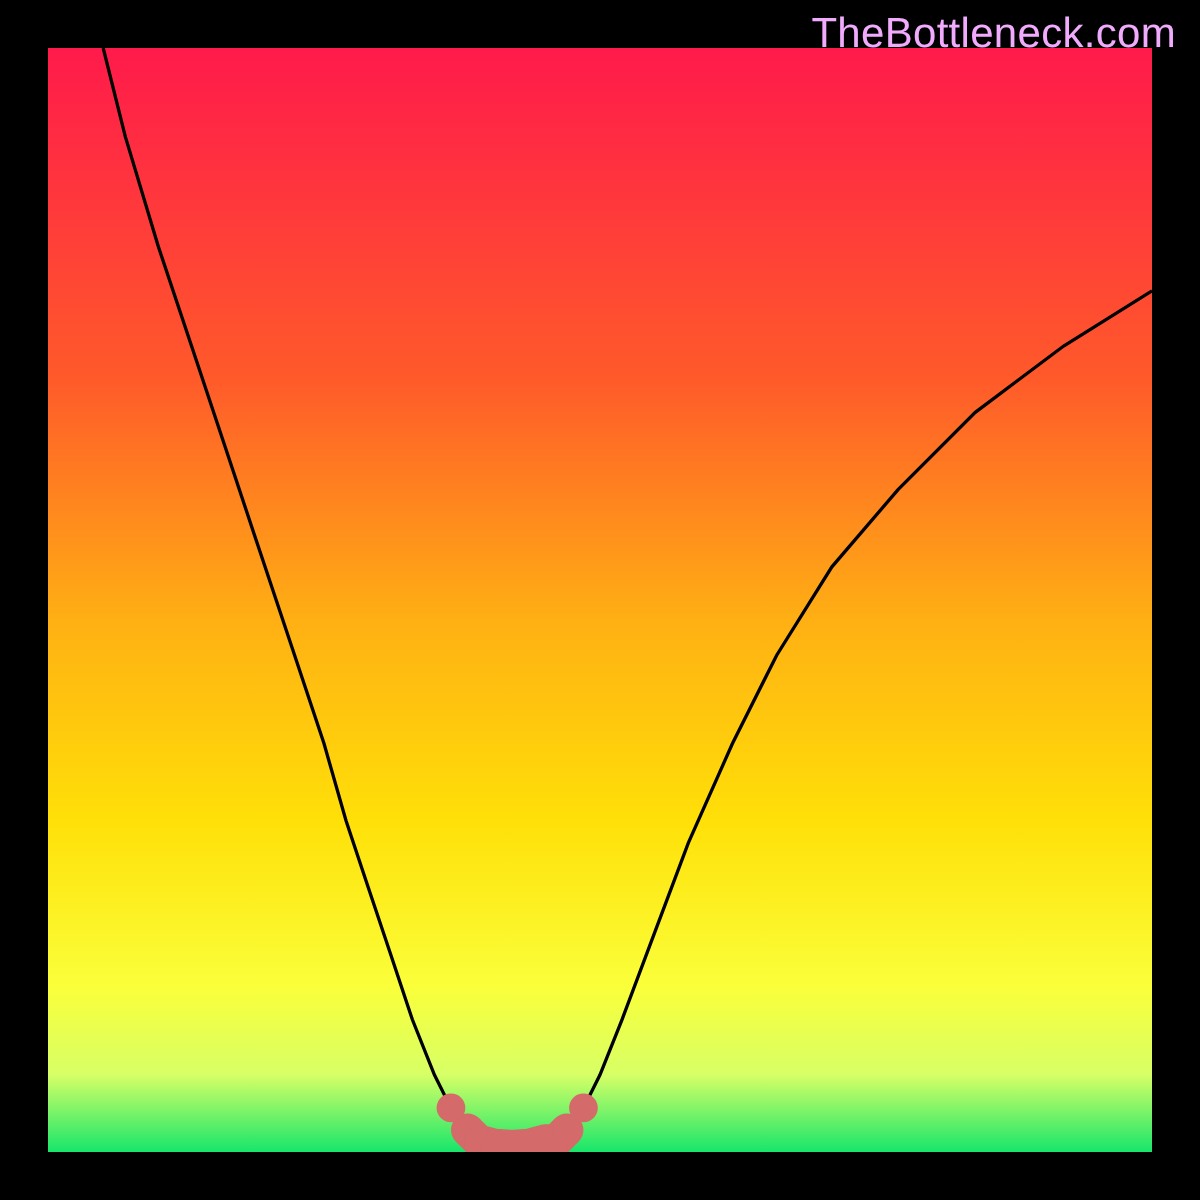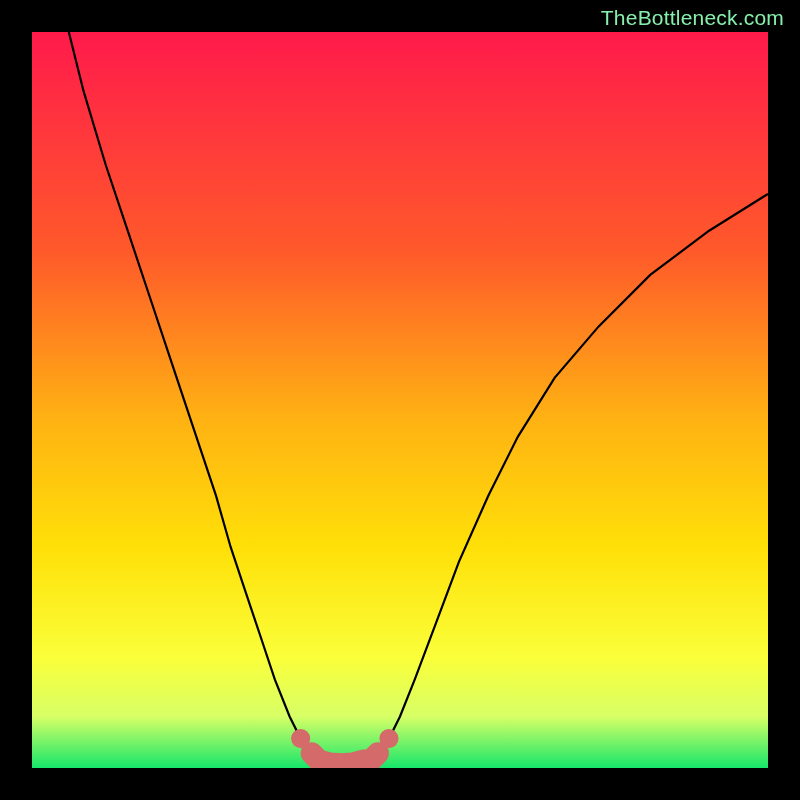--- a/index.html
+++ b/index.html
@@ -1,18 +1,18 @@
 <!DOCTYPE html>
 <html><head>
 <meta charset="utf-8">
 <style>
   html,body{margin:0;padding:0;width:800px;height:800px;overflow:hidden;background:#000;font-family:Arial,Helvetica,sans-serif}
   #stage{position:relative;width:800px;height:800px;background:#000}
   #plot{position:absolute;left:32px;top:32px;width:736px;height:736px}
-  #watermark{position:absolute;right:16px;top:6px;color:#86efac;font-size:21px;font-weight:400;letter-spacing:.2px}
+  #watermark{position:absolute;right:16px;top:6px;color:#f0abfc;font-size:28px;font-weight:400;letter-spacing:.2px}
 </style>
 </head>
 <body>
 <div id="stage">
   <div id="watermark">TheBottleneck.com</div>
   <svg id="plot" viewBox="0 0 736 736">
     <defs>
       <linearGradient id="bg" x1="0" y1="0" x2="0" y2="1">
         <stop id="g0" offset="0%" stop-color="#ff1a4b"></stop>
         <stop id="g1" offset="30%" stop-color="#ff5a2a"></stop>

